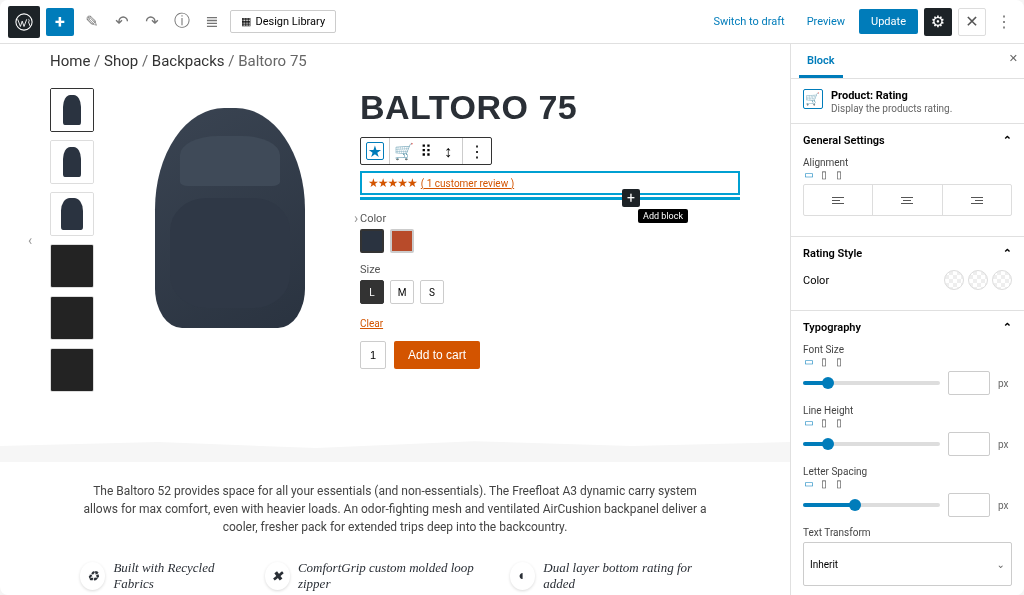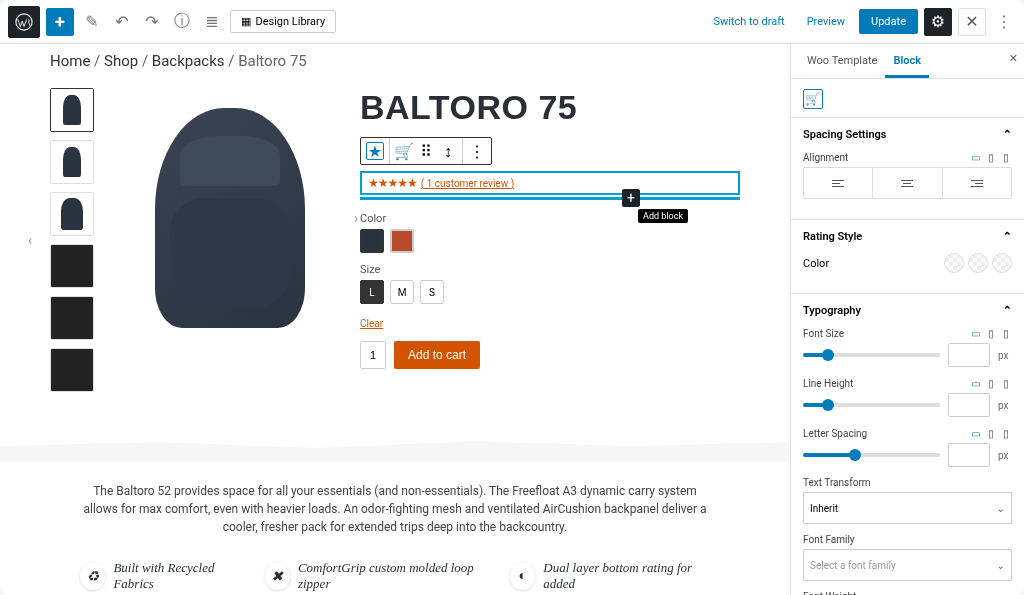--- a/index.html
+++ b/index.html
@@ -85,21 +85,21 @@
   .side-block-info { padding: 10px 12px 8px; display: flex; gap: 8px; }
   .sbi-icon { width: 20px; height: 20px; border: 1px solid #007cba; border-radius: 2px; display: flex; align-items: center; justify-content: center; color: #007cba; font-size: 12px; }
   .sbi-text b { font-size: 11px; display: block; }
   .sbi-text span { font-size: 10px; color: #666; }
 
   .panel { border-top: 1px solid #e0e0e0; }
   .panel-head { display: flex; justify-content: space-between; align-items: center; padding: 10px 12px; font-weight: 600; cursor: pointer; }
   .panel-body { padding: 0 12px 10px; }
 
   .field-row { margin-bottom: 10px; }
-  .field-label { display: flex; justify-content: space-between; align-items: center; margin-bottom: 4px; }
+  .field-label { display: flex; justify-content: space-between; align-items: flex-start; margin-bottom: 4px; flex-direction: column; }
   .field-label span { font-size: 10px; color: #444; }
   .field-tools { display: flex; gap: 3px; }
   .ft-ico { width: 12px; height: 12px; display: inline-flex; align-items: center; justify-content: center; color: #888; font-size: 9px; cursor: pointer; }
   .ft-ico.blue { color: #007cba; }
   .align-group { display: flex; border: 1px solid #ddd; border-radius: 2px; }
   .align-opt { flex: 1; height: 30px; display: flex; align-items: center; justify-content: center; cursor: pointer; border-right: 1px solid #ddd; }
   .align-opt:last-child { border-right: none; }
   .align-lines { display: flex; flex-direction: column; gap: 2px; }
   .align-lines i { width: 12px; height: 1px; background: #555; display: block; }
   .align-lines i.s { width: 8px; }
@@ -110,21 +110,21 @@
   .color-circles { display: flex; gap: 4px; justify-content: flex-end; }
   .cc { width: 20px; height: 20px; border-radius: 50%; background: repeating-conic-gradient(#eee 0% 25%, #fff 0% 50%); border: 1px solid #ddd; cursor: pointer; background-size: 8px 8px; }
 
   .slider-row { display: flex; align-items: center; gap: 8px; }
   .slider { flex: 1; height: 4px; background: #ddd; border-radius: 2px; position: relative; }
   .slider-fill { position: absolute; left: 0; top: 0; bottom: 0; background: #007cba; border-radius: 2px; }
   .slider-thumb { position: absolute; top: 50%; transform: translate(-50%,-50%); width: 12px; height: 12px; border-radius: 50%; background: #007cba; }
   .num-box { width: 42px; height: 24px; border: 1px solid #ccc; border-radius: 2px; font-size: 10px; padding: 0 4px; }
   .unit { font-size: 10px; color: #666; width: 14px; }
 
-  .select { width: 100%; height: 32px; border: 1px solid #ccc; border-radius: 2px; font-size: 10px; padding: 0 6px; background: #fff; display: flex; align-items: center; justify-content: space-between; cursor: pointer; }
+  .select { width: 100%; height: 44px; border: 1px solid #ccc; border-radius: 2px; font-size: 10px; padding: 0 6px; background: #fff; display: flex; align-items: center; justify-content: space-between; cursor: pointer; }
   .select span.chev { color: #666; }
 </style>
 </head>
 <body>
 
 <div class="frame">
 
   <div class="topbar">
     <div class="wp-logo">
         <svg width="18" height="18" viewBox="0 0 20 20" fill="currentColor">
@@ -256,32 +256,35 @@
           <div class="feat">
               <div class="feat-ico">◐</div>
               <span>Dual layer bottom rating for added</span>
             </div>
         </div>
       </div>
     </div>
 
     <div class="sidebar">
       <div class="side-tabs">
-        <div class="side-tab">Woo Template</div>
         <div class="side-tab active">Block</div>
         <div class="side-close">✕</div>
       </div>
 
       <div class="side-block-info">
         <div class="sbi-icon">🛒</div>
+        <div class="sbi-text">
+          <b>Product: Rating</b>
+          <span>Display the products rating.</span>
+        </div>
       </div>
 
       <div class="panel">
         <div class="panel-head">
-            <span>Spacing Settings</span>
+            <span>General Settings</span>
             <span>⌃</span>
           </div>
         <div class="panel-body">
           <div class="field-row">
             <div class="field-label">
                 <span>Alignment</span>
               <div class="field-tools">
                   <span class="ft-ico blue">▭</span>
                   <span class="ft-ico">▯</span>
                   <span class="ft-ico">▯</span>

